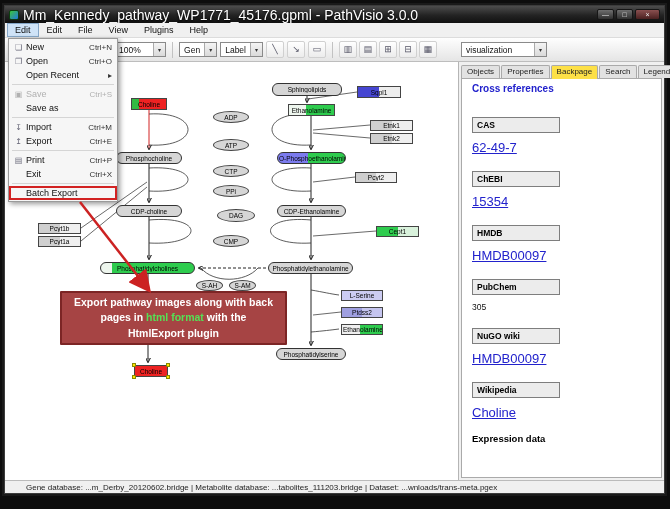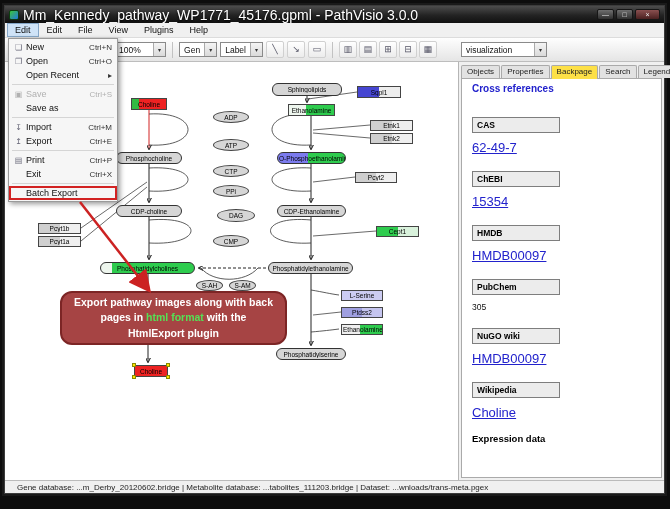--- a/index.html
+++ b/index.html
@@ -55,21 +55,21 @@
   .node{position:absolute;border:1px solid #444;display:flex;align-items:center;justify-content:center;
         font-size:6.5px;color:#000;z-index:2}
   .node.rounded{border-radius:6px;border-color:#333}
   .node.ellipse{border-radius:50%}
   .node span{white-space:nowrap;overflow:hidden;max-width:100%;padding:0 1px}
   .node .handle{position:absolute;width:4px;height:4px;background:#ffe400;border:1px solid #8a8a00;z-index:3}
   .handle.tl{left:-3px;top:-3px}.handle.tr{right:-3px;top:-3px}
   .handle.bl{left:-3px;bottom:-3px}.handle.br{right:-3px;bottom:-3px}
 
   .callout{position:absolute;left:55px;top:229px;width:227px;height:54px;background:#a64444;
-           border:2px solid #7c2525;border-radius:12px;color:#fff;font-weight:bold;font-size:10.5px;
+           border:2px solid #7c2525;border-radius:1px;color:#fff;font-weight:bold;font-size:10.5px;
            text-align:center;display:flex;align-items:center;justify-content:center;
            padding:3px 10px;line-height:1.45;z-index:5}
   .callout .hl{color:#55e055}
 
   
   .file-menu{position:absolute;left:8px;top:38px;width:110px;background:#f6f6f6;border:1px solid #9a9a9a;
              box-shadow:2px 2px 5px rgba(0,0,0,.4);z-index:50;padding:1px 0}
   .menu-item{display:flex;align-items:center;height:14px;font-size:9px;color:#111;padding:0 5px 0 2px}
   .mi-icon{width:15px;text-align:center;font-size:8px;color:#667;flex:0 0 auto}
   .mi-short{margin-left:auto;color:#333;font-size:8px}
@@ -88,21 +88,21 @@
   .bp-title{color:#2222cc;font-weight:bold;font-size:10px;margin:0 0 20px}
   .bp-section{margin-bottom:13px}
   .bp-header{display:inline-block;min-width:88px;border:1px solid #7e7e7e;background:#ececec;
              font-weight:bold;font-size:8.5px;padding:2px 4px;margin-bottom:7px}
   .bp-link{display:block;color:#2222cc;text-decoration:underline;font-size:13px;cursor:pointer;width:fit-content}
   .bp-value{display:block;color:#111;font-size:8.5px}
   .bp-footer{font-weight:bold;font-size:9.5px;margin-top:4px;color:#000}
 
   
   .statusbar{height:13px;background:#f0f0f0;border-top:1px solid #bbb;font-size:8px;color:#222;
-             display:flex;align-items:center;padding:0 12px;flex:0 0 auto;white-space:nowrap;overflow:hidden}
+             display:flex;align-items:center;padding:0 21px;flex:0 0 auto;white-space:nowrap;overflow:hidden}
 
   .overlay-arrow{position:absolute;left:0;top:0;z-index:60;pointer-events:none}
 </style>
 </head>
 <body>
 
 <div class="window">
 
   <div class="titlebar">
     <span class="app-icon"></span>

